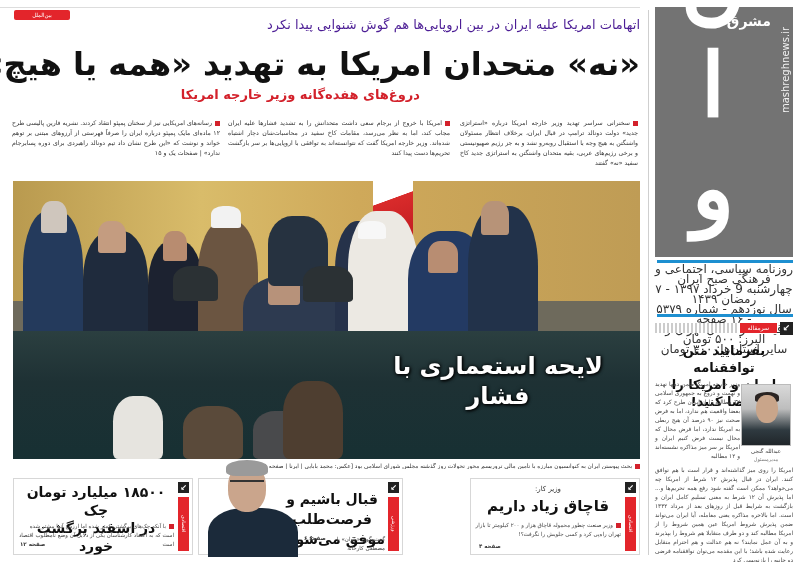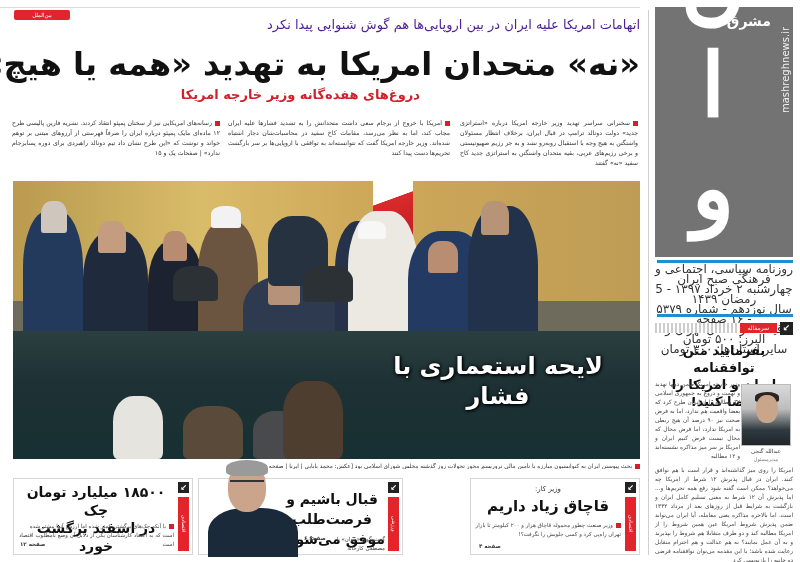--- a/index.html
+++ b/index.html
@@ -73,21 +73,21 @@
 <div class="page">
 
   <div class="masthead">
     <div class="logo-sup">مشرق</div>
     <div class="logo-main">جوان</div>
     <div class="url">mashreghnews.ir</div>
   </div>
   <div class="blue-rule" style="top:260px"></div>
   <div class="issue-info">
     <div>روزنامه سیاسی، اجتماعی و فرهنگی صبح ایران</div>
-    <div>چهارشنبه ۲ خرداد ۱۳۹۷ - 5 رمضان ۱۴۳۹</div>
+    <div>چهارشنبه 9 خرداد ۱۳۹۷ - ۷ رمضان ۱۴۳۹</div>
     <div>سال نوزدهم - شماره ۵۳۷۹ - ۱۶ صفحه</div>
     <div>قیمت در استان تهران و البرز: ۵۰۰ تومان</div>
     <div>سایر استان‌ها: ۳۰۰ تومان</div>
   </div>
   <div class="blue-rule" style="top:314px"></div>
 
   <div class="editorial-tag-row">
     <div class="corner-icon">↙</div>
     <div class="tag-red">سرمقاله</div>
     <div class="gray-bars"></div>

